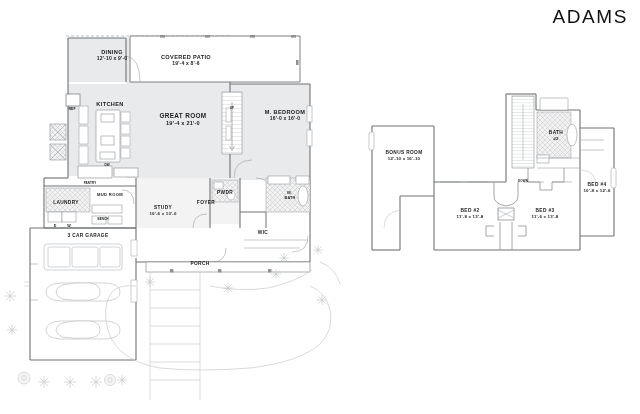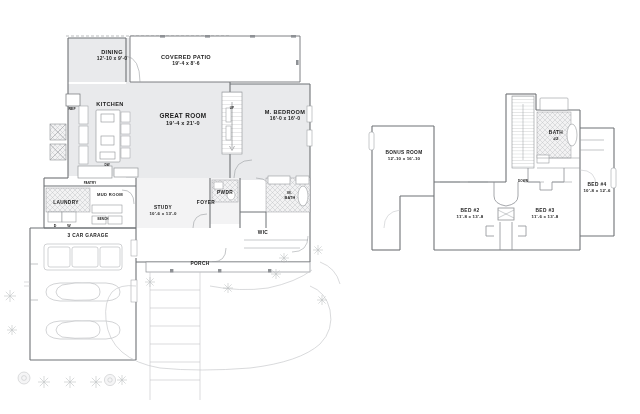--- a/index.html
+++ b/index.html
@@ -22,20 +22,21 @@
   .s6 .nm{font-size:4.8px;} .s6 .dm{font-size:4.4px;}
   .s5 .nm{font-size:4.1px;} .s5 .dm{font-size:3.8px;}
   .tiny{font-size:3px;font-weight:700;letter-spacing:.1px;}
   .sub{font-size:3.6px;font-weight:700;}
 </style>
 </head>
 <body>
 
 <div id="sheet">
 
+  <div class="plan-title">ADAMS</div>
 
   <svg width="640" height="414">
     <defs>
       <pattern id="hatch" width="5" height="5" patternUnits="userSpaceOnUse">
         <rect width="5" height="5" fill="#f2f2f3"></rect>
         <path d="M0,0 L5,5 M5,0 L0,5" stroke="#b9babd" stroke-width="0.4"></path>
       </pattern>
       <pattern id="stair" width="4" height="4" patternUnits="userSpaceOnUse">
         <rect width="4" height="4" fill="#ffffff"></rect>
         <path d="M0,0 L4,0" stroke="#9a9da1" stroke-width="0.45"></path>

